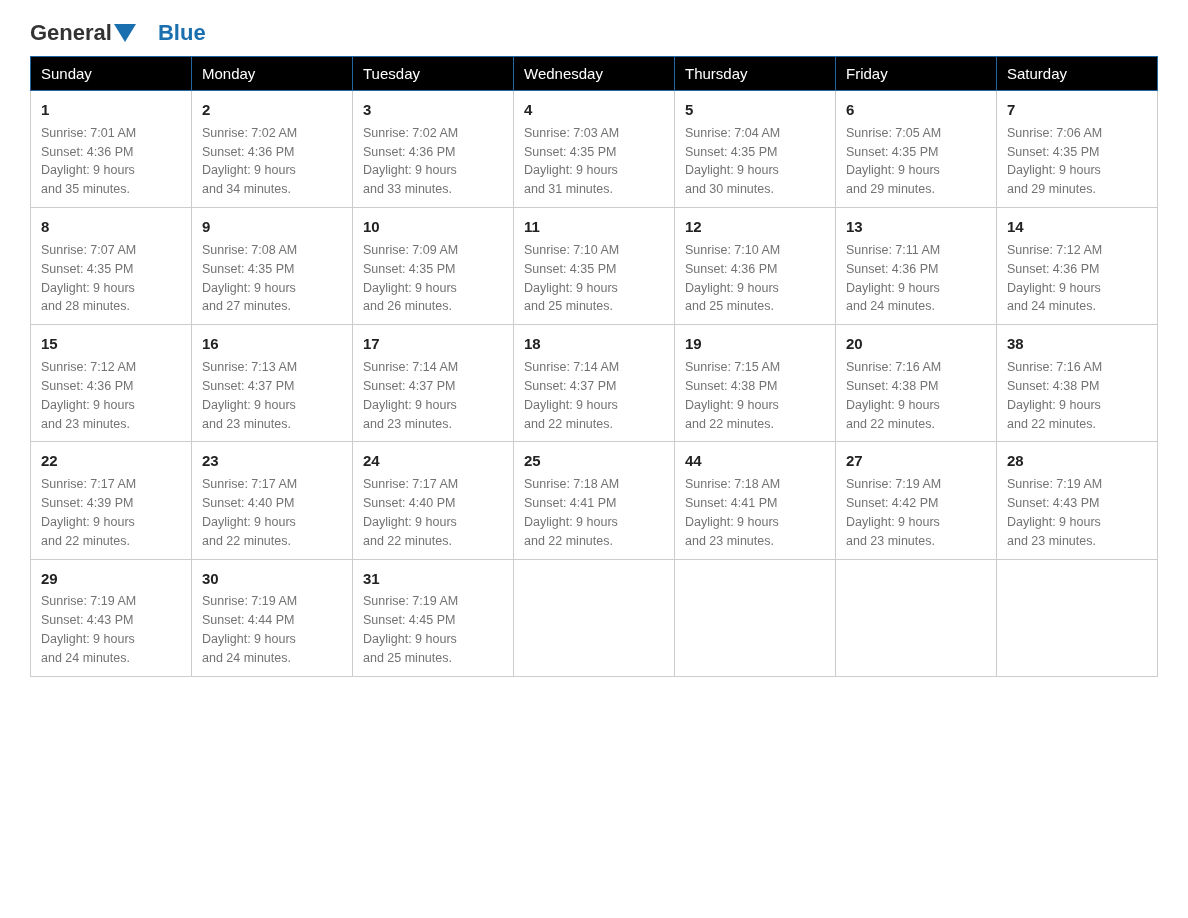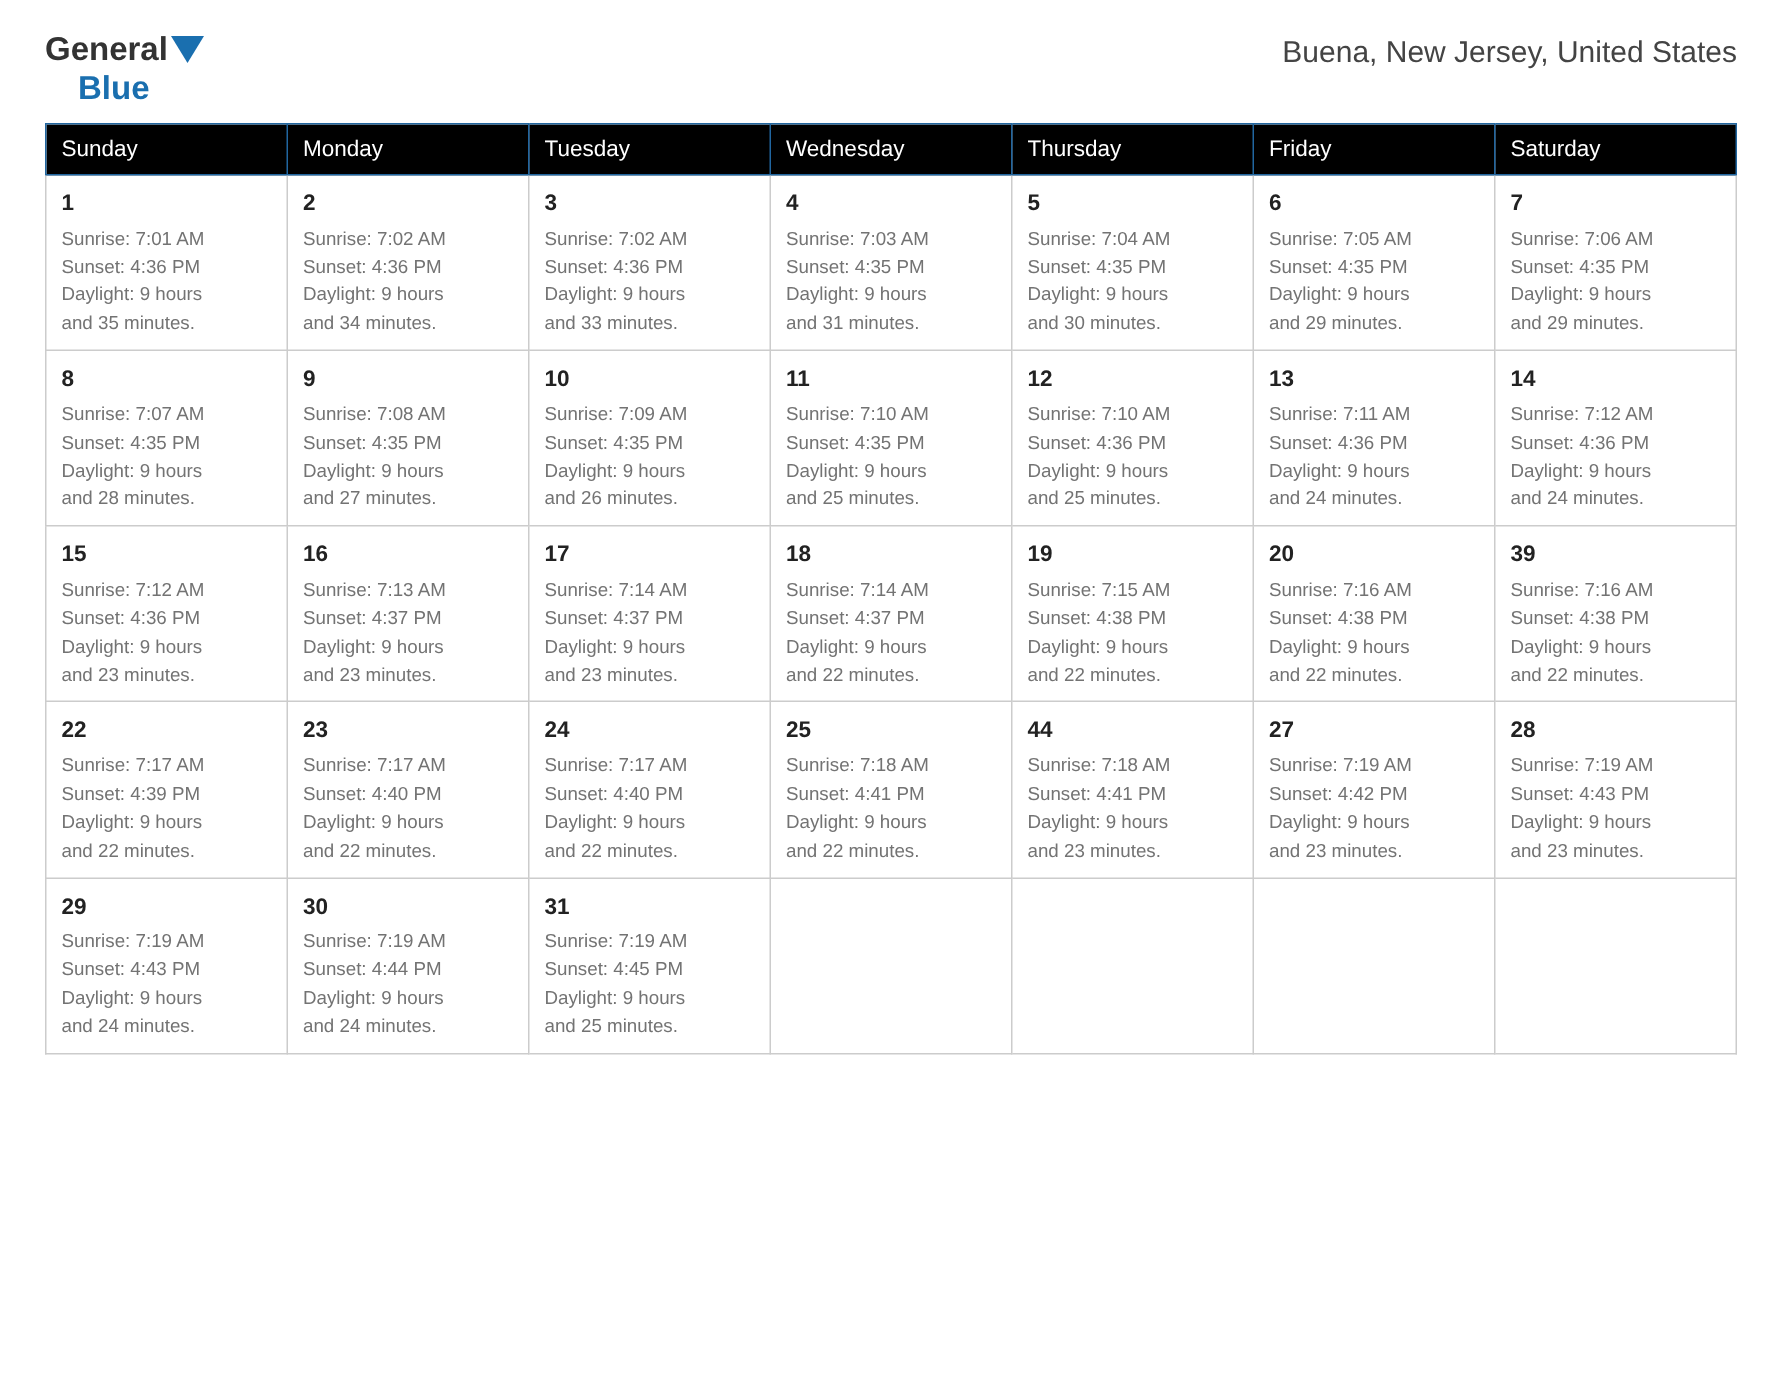--- a/index.html
+++ b/index.html
@@ -63,21 +63,21 @@
     }
     .day-info {
       font-size: 12.5px;
       color: #737373;
     }
     tbody tr td:empty {
       background: #fff;
     }
     .logo-wrapper {
       display: flex;
-      flex-direction: column;
+      flex-direction: row;
       align-items: flex-start;
     }
     .logo-line1 {
       display: flex;
       align-items: center;
     }
   </style>
 </head>
 <body>
 
@@ -87,21 +87,20 @@
       <span style="font-size:22px;font-weight:bold;color:#333;">General</span>
       <svg width="22" height="20" viewBox="0 0 22 20" style="margin-left:2px;margin-top:2px;">
         <polygon points="0,0 22,0 11,18" fill="#1a6faf"></polygon>
       </svg>
     </div>
     <div>
       <span style="font-size:22px;font-weight:bold;color:#1a6faf;margin-left:22px;">Blue</span>
     </div>
   </div>
   <div class="title-block">
-    <div class="location-title">Buena, New Jersey, United States</div>
   </div>
 </div>
 
 <table>
   <thead>
     <tr>
     <th>Sunday</th>
         <th>Monday</th>
         <th>Tuesday</th>
         <th>Wednesday</th>
@@ -129,21 +128,21 @@
         <td><span class="day-number">13</span><span class="day-info">Sunrise: 7:11 AM<br>Sunset: 4:36 PM<br>Daylight: 9 hours<br>and 24 minutes.</span></td>
         <td><span class="day-number">14</span><span class="day-info">Sunrise: 7:12 AM<br>Sunset: 4:36 PM<br>Daylight: 9 hours<br>and 24 minutes.</span></td>
       </tr>
       <tr>
         <td><span class="day-number">15</span><span class="day-info">Sunrise: 7:12 AM<br>Sunset: 4:36 PM<br>Daylight: 9 hours<br>and 23 minutes.</span></td>
         <td><span class="day-number">16</span><span class="day-info">Sunrise: 7:13 AM<br>Sunset: 4:37 PM<br>Daylight: 9 hours<br>and 23 minutes.</span></td>
         <td><span class="day-number">17</span><span class="day-info">Sunrise: 7:14 AM<br>Sunset: 4:37 PM<br>Daylight: 9 hours<br>and 23 minutes.</span></td>
         <td><span class="day-number">18</span><span class="day-info">Sunrise: 7:14 AM<br>Sunset: 4:37 PM<br>Daylight: 9 hours<br>and 22 minutes.</span></td>
         <td><span class="day-number">19</span><span class="day-info">Sunrise: 7:15 AM<br>Sunset: 4:38 PM<br>Daylight: 9 hours<br>and 22 minutes.</span></td>
         <td><span class="day-number">20</span><span class="day-info">Sunrise: 7:16 AM<br>Sunset: 4:38 PM<br>Daylight: 9 hours<br>and 22 minutes.</span></td>
-        <td><span class="day-number">39</span><span class="day-info">Sunrise: 7:16 AM<br>Sunset: 4:38 PM<br>Daylight: 9 hours<br>and 22 minutes.</span></td>
+        <td><span class="day-number">38</span><span class="day-info">Sunrise: 7:16 AM<br>Sunset: 4:38 PM<br>Daylight: 9 hours<br>and 22 minutes.</span></td>
       </tr>
       <tr>
         <td><span class="day-number">22</span><span class="day-info">Sunrise: 7:17 AM<br>Sunset: 4:39 PM<br>Daylight: 9 hours<br>and 22 minutes.</span></td>
         <td><span class="day-number">23</span><span class="day-info">Sunrise: 7:17 AM<br>Sunset: 4:40 PM<br>Daylight: 9 hours<br>and 22 minutes.</span></td>
         <td><span class="day-number">24</span><span class="day-info">Sunrise: 7:17 AM<br>Sunset: 4:40 PM<br>Daylight: 9 hours<br>and 22 minutes.</span></td>
         <td><span class="day-number">25</span><span class="day-info">Sunrise: 7:18 AM<br>Sunset: 4:41 PM<br>Daylight: 9 hours<br>and 22 minutes.</span></td>
         <td><span class="day-number">44</span><span class="day-info">Sunrise: 7:18 AM<br>Sunset: 4:41 PM<br>Daylight: 9 hours<br>and 23 minutes.</span></td>
         <td><span class="day-number">27</span><span class="day-info">Sunrise: 7:19 AM<br>Sunset: 4:42 PM<br>Daylight: 9 hours<br>and 23 minutes.</span></td>
         <td><span class="day-number">28</span><span class="day-info">Sunrise: 7:19 AM<br>Sunset: 4:43 PM<br>Daylight: 9 hours<br>and 23 minutes.</span></td>
       </tr>

